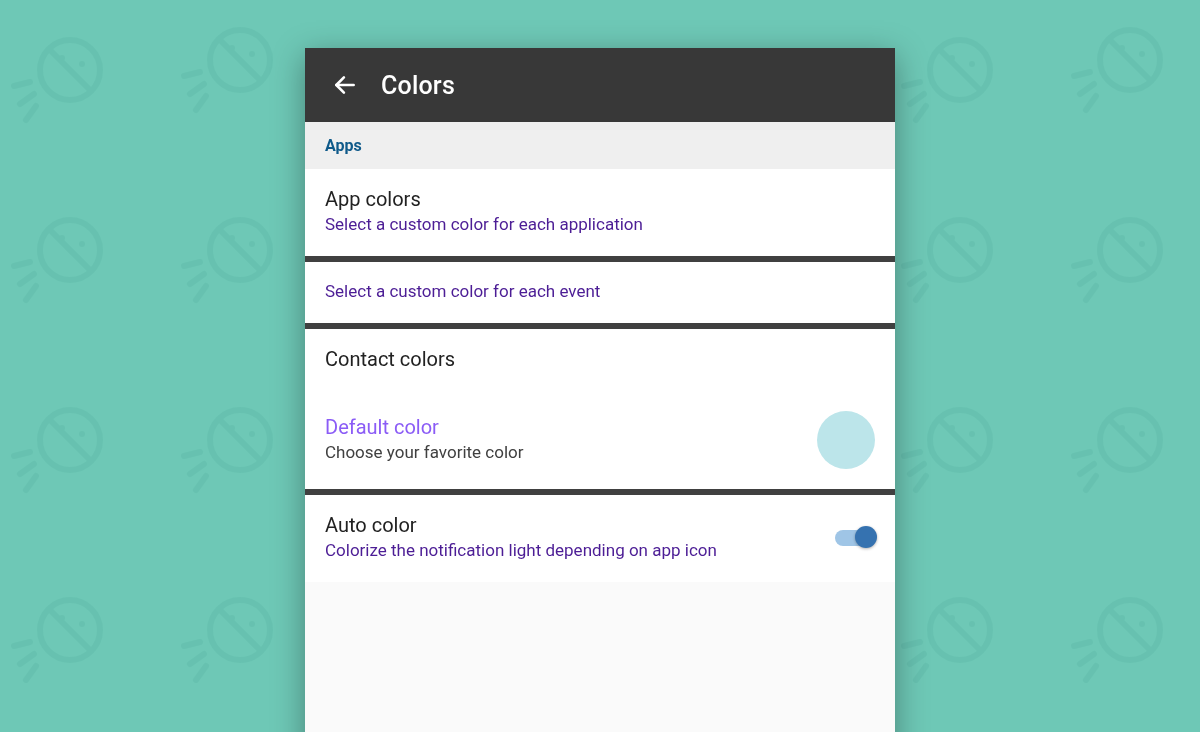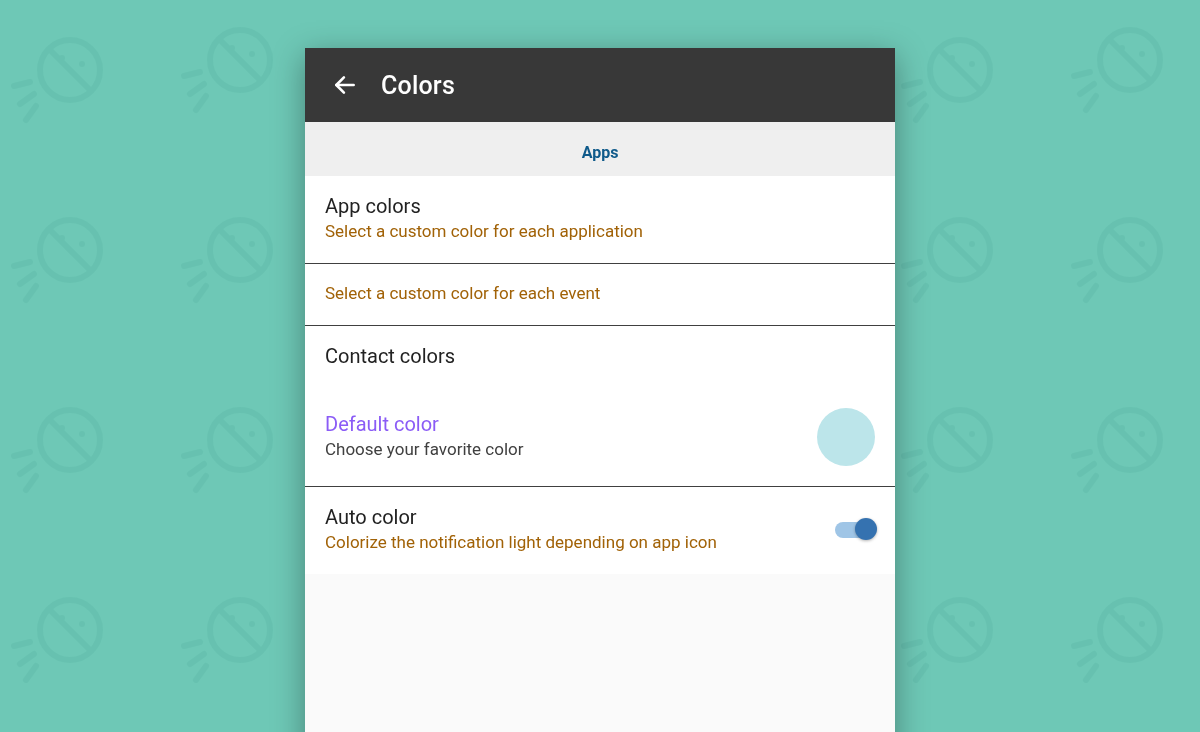--- a/index.html
+++ b/index.html
@@ -46,45 +46,44 @@
       font-weight: 500;
       margin-left: 8px;
       letter-spacing: 0.2px;
     }
     .content {
       background: #fafafa;
       height: calc(100% - 74px);
     }
     .section-header {
       background: #efefef;
-      padding: 21px 20px 14px 20px;
+      padding: 14px 20px 14px 20px;
       font-size: 16px;
       font-weight: 700;
       color: #0f5a8a;
-      text-align: center;
     }
     .item {
       background: #fff;
       padding: 18px 20px 20px 20px;
       cursor: pointer;
-      border-bottom: 1px solid #404040;
+      border-bottom: 6px solid #404040;
       display: flex;
       align-items: center;
     }
     .item:last-of-type { border-bottom: none; }
     .item .txt { flex: 1; min-width: 0; }
     .item .title-t {
       font-size: 20px;
       color: #222;
       font-weight: 400;
       margin-bottom: 2px;
     }
     .item .sub {
       font-size: 17px;
-      color: #a16207;
+      color: #4c1d95;
       line-height: 1.35;
     }
     .item.disabled .title-t { color: #8b5cf6; }
     .item.disabled .sub { color: #404040; }
     .color-circle {
       width: 58px; height: 58px; border-radius: 50%;
       flex-shrink: 0;
       margin-left: 16px;
     }
     .switch {

